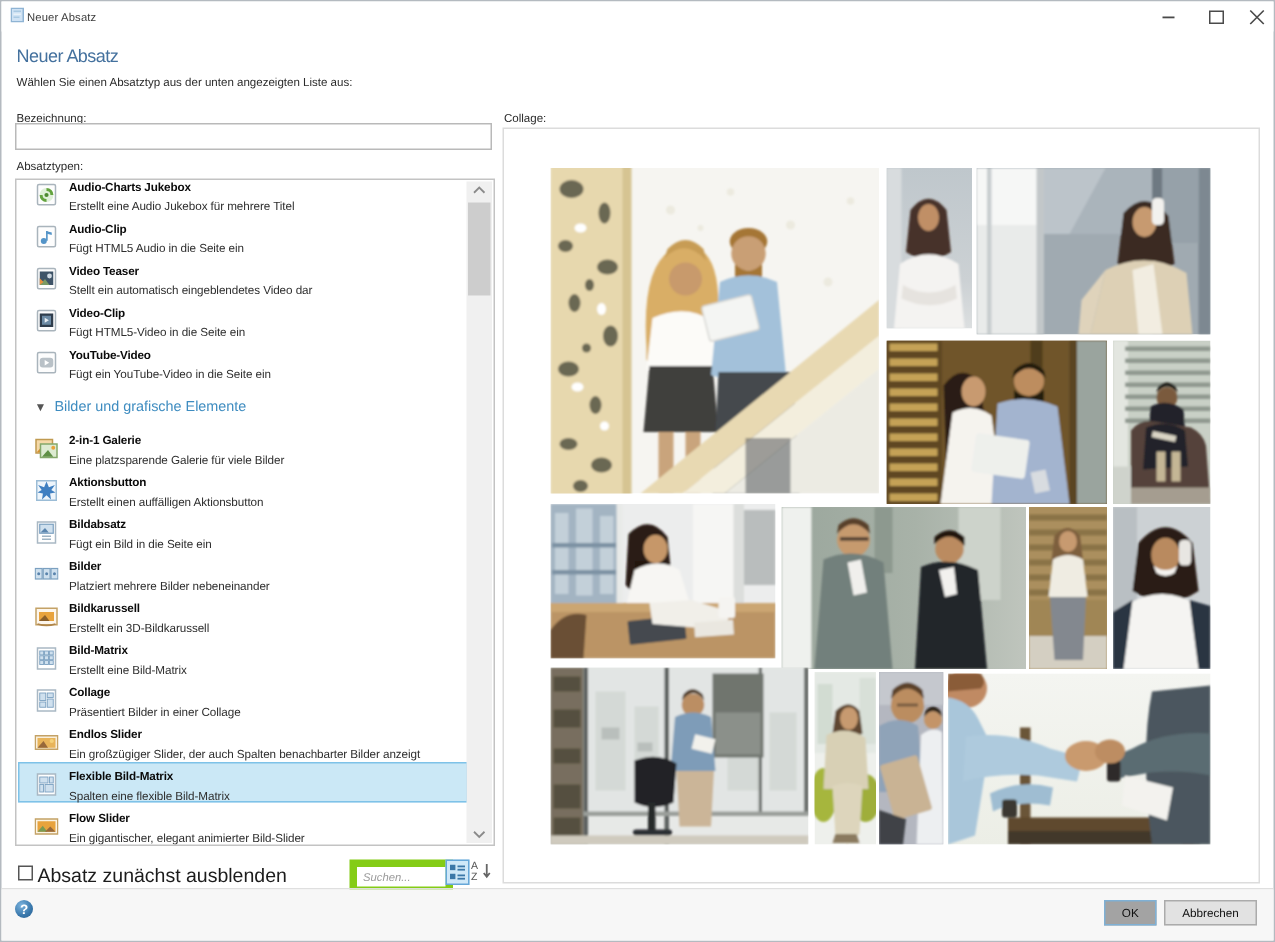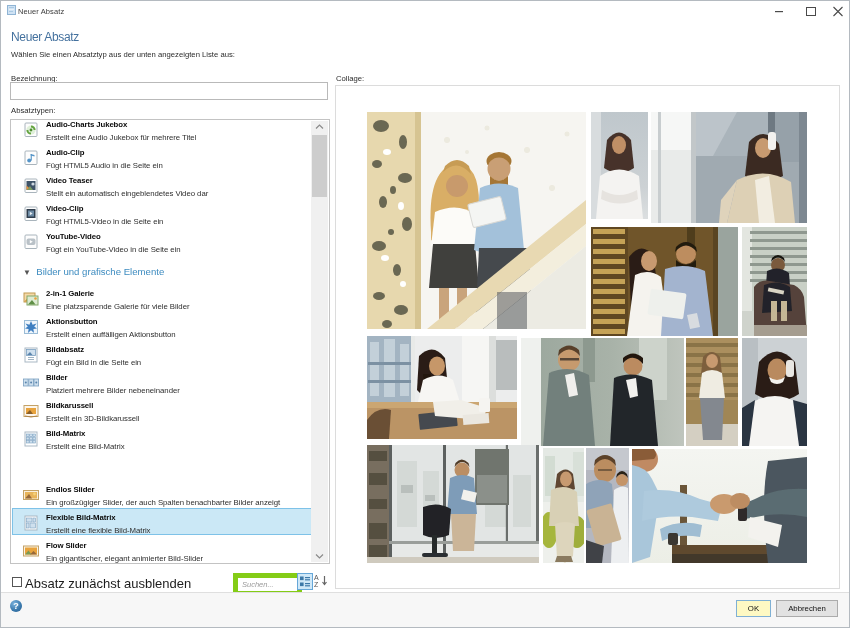--- a/index.html
+++ b/index.html
@@ -24,21 +24,21 @@
 #thumb{position:absolute;left:1px;top:14px;width:15px;height:62px;background:#cdcdcd;}
 #chk{position:absolute;left:12px;top:577px;width:8px;height:8px;border:1px solid #555;background:#fff;}
 #chklbl{position:absolute;left:25px;top:576px;font-size:13px;color:#1c1c1c;text-align:center;}
 #search{position:absolute;left:233px;top:573px;width:55px;height:13px;border:5px solid #84cc16;font-size:7.5px;font-style:italic;color:#9a9a9a;padding-left:4px;line-height:13px;}
 #btn-grid{position:absolute;left:297px;top:573px;width:14px;height:15px;background:#cfe8f8;border:1px solid #66a7d8;}
 #btn-sort{position:absolute;left:313px;top:573px;width:16px;height:15px;}
 #helpbtn{position:absolute;left:10px;top:600px;width:12px;height:12px;border-radius:50%;background:radial-gradient(circle at 35% 30%,#7ab2dd,#3877ab 60%,#2a5f8f);color:#fff;font-size:9px;font-weight:bold;text-align:center;line-height:12px;}
 #sep{position:absolute;left:1px;top:592px;width:848px;height:1px;background:#dfdfdf;}
 #footer{position:absolute;left:1px;top:593px;width:848px;height:34px;background:#f7f7f7;}
 .btn{position:absolute;top:600px;height:15px;font-size:7.8px;color:#111;text-align:center;line-height:15px;}
-#btn-ok{left:736px;width:33px;background:#fef9c3;border:1px solid #7fb0d4;}
+#btn-ok{left:736px;width:33px;background:#a3a3a3;border:1px solid #7fb0d4;}
 #btn-ab{left:776px;width:60px;background:#e2e2e2;border:1px solid #ababab;}
 #lbl-vor{position:absolute;left:336px;top:74px;font-size:7.7px;color:#2b2b2b;}
 #preview{position:absolute;left:335px;top:85px;width:503px;height:502px;border:1px solid #dcdcdc;background:#fff;}
 .ph{position:absolute;overflow:hidden;}
 </style>
 </head>
 <body>
 <div id="frame"></div>
 <div id="titlebar">
   <svg class="abs" style="left:6px;top:4px" width="10" height="10" viewBox="0 0 10 10">
@@ -178,41 +178,52 @@
           <rect x="6.7" y="6.2" width="2.6" height="2.6"></rect>
           <rect x="9.9" y="6.2" width="2.6" height="2.6"></rect>
           <rect x="3.5" y="9.4" width="2.6" height="2.6"></rect>
           <rect x="6.7" y="9.4" width="2.6" height="2.6"></rect>
           <rect x="9.9" y="9.4" width="2.6" height="2.6"></rect>
         </g>
       </svg>
     <div class="t">Bild-Matrix</div>
       <div class="d">Erstellt eine Bild-Matrix</div>
   </div>
+  <div class="row" style="top:336px">
+    <svg class="ic" viewBox="0 0 16 16">
+        <rect x="2" y="1" width="12" height="14" fill="#ffffff" stroke="#a9b8c4" stroke-width="1"></rect>
+        <rect x="3.5" y="3" width="4" height="5" fill="#cfe0ee" stroke="#7ba0c0" stroke-width="0.6"></rect>
+        <rect x="8.5" y="3" width="4" height="3" fill="#cfe0ee" stroke="#7ba0c0" stroke-width="0.6"></rect>
+        <rect x="3.5" y="9" width="4" height="3.5" fill="#cfe0ee" stroke="#7ba0c0" stroke-width="0.6"></rect>
+        <rect x="8.5" y="7" width="4" height="5.5" fill="#cfe0ee" stroke="#7ba0c0" stroke-width="0.6"></rect>
+      </svg>
+    <div class="t">Collage</div>
+      <div class="d">Präsentiert Bilder in einer Collage</div>
+  </div>
   <div class="row" style="top:364px">
     <svg class="ic" viewBox="0 0 16 16">
         <rect x="0.5" y="3.5" width="15" height="9" fill="#f9efdc" stroke="#c4a266" stroke-width="1"></rect>
         <rect x="2" y="5" width="12" height="6.5" fill="#e8b45a"></rect>
         <path d="M2 11.5 L6 7 L9 11.5 Z" fill="#97683a"></path>
         <circle cx="11.5" cy="7" r="1.4" fill="#f5d27a"></circle>
       </svg>
     <div class="t">Endlos Slider</div>
       <div class="d">Ein großzügiger Slider, der auch Spalten benachbarter Bilder anzeigt</div>
   </div>
   <div class="sel" style="position:absolute;left:1px;top:388px;width:298px;height:25px;"></div>
   <div class="row" style="top:392px">
     <svg class="ic" viewBox="0 0 16 16">
         <rect x="2" y="1" width="12" height="14" fill="#ffffff" stroke="#a9b8c4" stroke-width="1"></rect>
         <rect x="3.5" y="3" width="5.5" height="4" fill="#cfe0ee" stroke="#7ba0c0" stroke-width="0.6"></rect>
         <rect x="10" y="3" width="2.5" height="4" fill="#cfe0ee" stroke="#7ba0c0" stroke-width="0.6"></rect>
         <rect x="3.5" y="8" width="2.5" height="5" fill="#cfe0ee" stroke="#7ba0c0" stroke-width="0.6"></rect>
         <rect x="7" y="8" width="5.5" height="5" fill="#cfe0ee" stroke="#7ba0c0" stroke-width="0.6"></rect>
       </svg>
     <div class="t">Flexible Bild-Matrix</div>
-      <div class="d">Erstellt eine flexible Bild-Matrix</div>
+      <div class="d">Spalten eine flexible Bild-Matrix</div>
   </div>
   <div class="row" style="top:420px">
     <svg class="ic" viewBox="0 0 16 16">
         <rect x="0.5" y="3" width="15" height="10" fill="#fbf3e3" stroke="#c4a266" stroke-width="1"></rect>
         <rect x="2" y="4.5" width="12" height="7" fill="#e8a33d"></rect>
         <path d="M2 11.5 L5.5 7.5 L8.5 11.5 Z" fill="#7a9a52"></path>
         <path d="M7 11.5 L10.5 8 L14 11.5 Z" fill="#97683a"></path>
       </svg>
     <div class="t">Flow Slider</div>
       <div class="d">Ein gigantischer, elegant animierter Bild-Slider</div>

